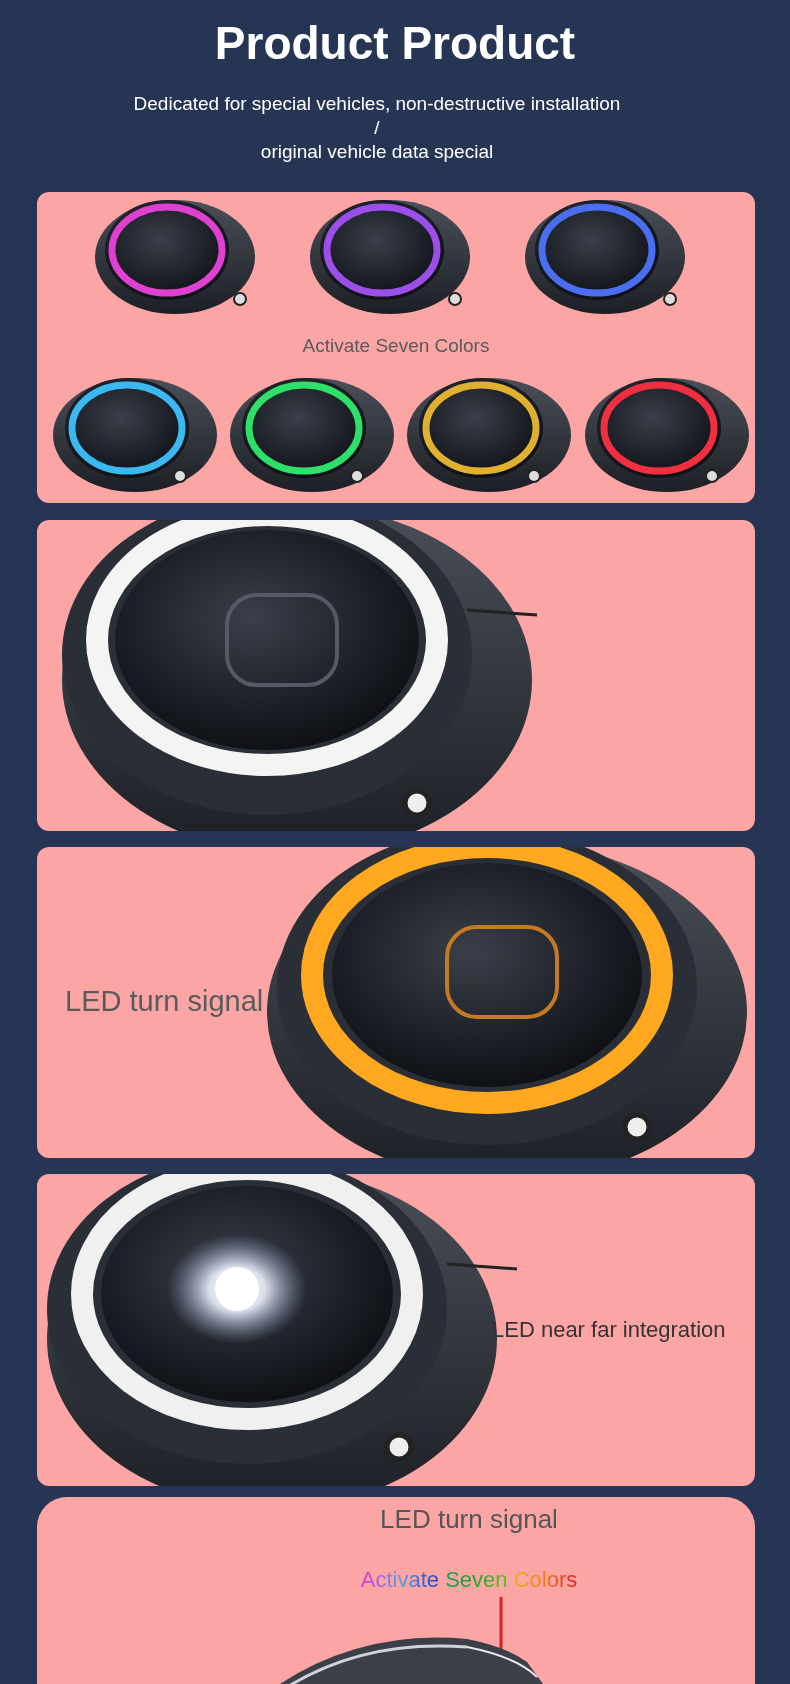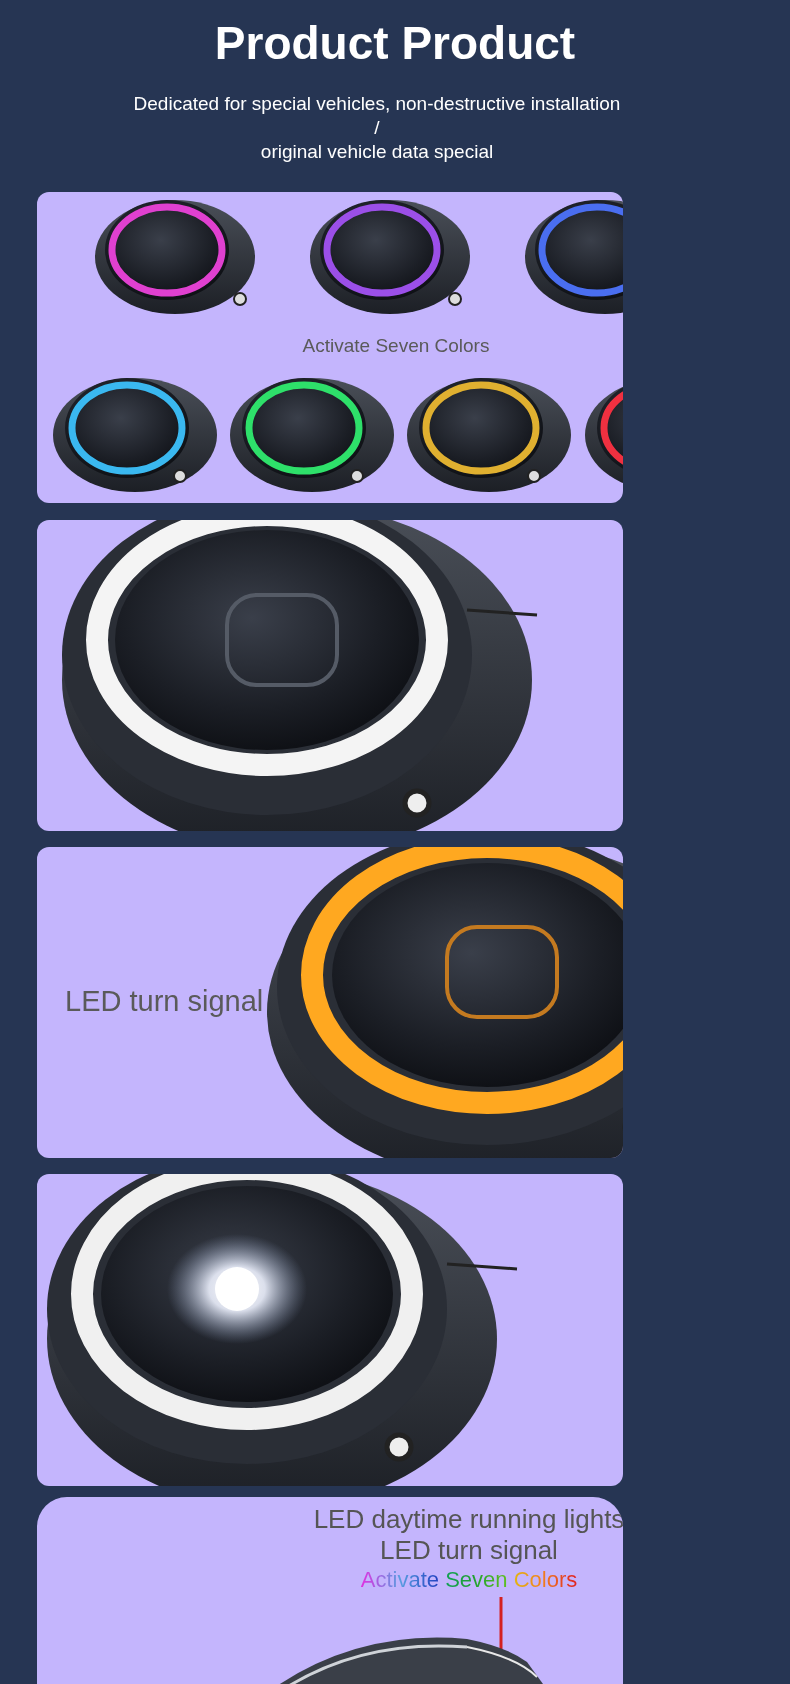--- a/index.html
+++ b/index.html
@@ -14,22 +14,22 @@
       position: absolute; left: 0; width: 790px; top: 16px;
       font-size: 46px; font-weight: bold; letter-spacing: 0px;
       font-family: "Liberation Sans", sans-serif;
     }
     .subtitle {
       position: absolute; left: 0; width: 754px; top: 92px;
       font-size: 19px; line-height: 24px;
       font-family: "Liberation Sans", sans-serif;
     }
     .card {
-      position: absolute; left: 37px; width: 586px;
-      background: #c4b5fd; border-radius: 12px; overflow: hidden;
+      position: absolute; left: 37px; width: 718px;
+      background: #fca5a5; border-radius: 12px; overflow: hidden;
     }
     .card-label {
       position: absolute; color: #5a5a5a;
       font-family: "Liberation Sans", sans-serif;
     }
     svg { display: block; }
     .rainbow span { font-weight: normal; }
   </style>
 </head>
 <body>
@@ -138,25 +138,25 @@
   <svg width="718" height="312">
     <ellipse cx="235" cy="165" rx="225" ry="170" fill="url(#housingGrad)"></ellipse>
     <ellipse cx="210" cy="135" rx="200" ry="155" fill="#2a2e36"></ellipse>
     <ellipse cx="210" cy="120" rx="165" ry="125" fill="none" stroke="#f0f0f0" stroke-width="22"></ellipse>
     <ellipse cx="210" cy="120" rx="146" ry="108" fill="url(#lensGrad)"></ellipse>
     <ellipse cx="200" cy="115" rx="70" ry="55" fill="url(#beamGrad)"></ellipse>
     <circle cx="200" cy="115" r="22" fill="#ffffff"></circle>
     <path d="M410 90 L480 95" stroke="#222" stroke-width="3"></path>
     <circle cx="362" cy="273" r="12" fill="#eee" stroke="#222" stroke-width="5"></circle>
   </svg>
+  <div class="card-label" style="left:455px; top:143px; font-size:22px; color:#333333;">LED near far integration</div>
 </div>
 
 <div class="card" style="top:1497px; height:220px; border-radius:30px;">
   <div class="card-label" style="left:0; width:718px; padding-left:146px; top:7px; text-align:center; font-size:26px; line-height:31px; color:#555555;">
-    <div>LED daytime running lights</div>
     <div>LED turn signal</div>
   </div>
   <div class="card-label rainbow" style="left:0; width:718px; padding-left:146px; top:70px; text-align:center; font-size:22px;">
     <span style="background:linear-gradient(90deg,#e030e0,#5a9ee0,#2040c0); -webkit-background-clip:text; background-clip:text; color:transparent;">Activate</span><span style="background:linear-gradient(90deg,#10a060,#20a030,#60c020); -webkit-background-clip:text; background-clip:text; color:transparent;"> Seven</span><span style="background:linear-gradient(90deg,#e0c010,#f08020,#e02020); -webkit-background-clip:text; background-clip:text; color:transparent;"> Colors</span>
   </div>
   <svg width="718" height="220" style="position:absolute;left:0;top:0;">
     <line x1="464" y1="100" x2="464" y2="220" stroke="#d42020" stroke-width="3"></line>
     <path d="M200 220 Q300 130 430 142 Q470 150 490 165 L530 220 Z" fill="#3a3f48"></path>
     <path d="M210 220 Q300 140 430 150" fill="none" stroke="#cfd3d8" stroke-width="3"></path>
     <path d="M430 150 Q480 160 500 180" fill="none" stroke="#e8e8e8" stroke-width="2"></path>

